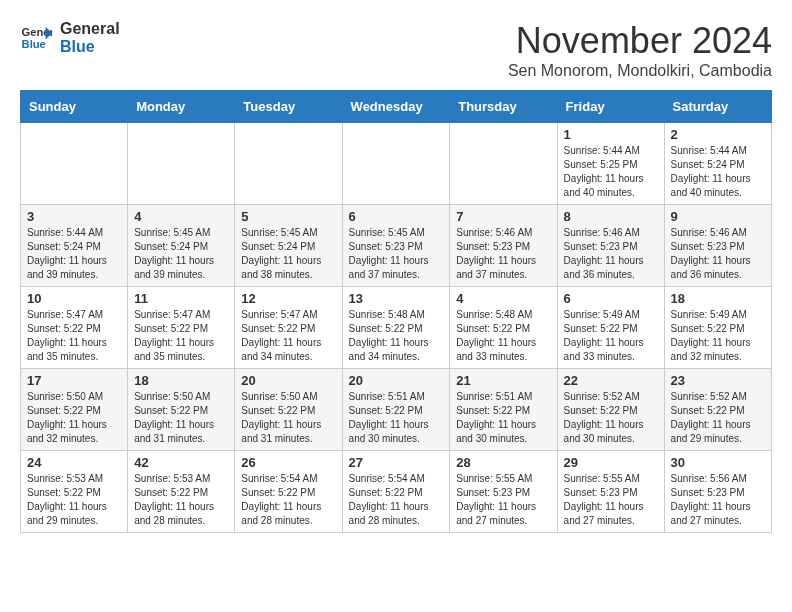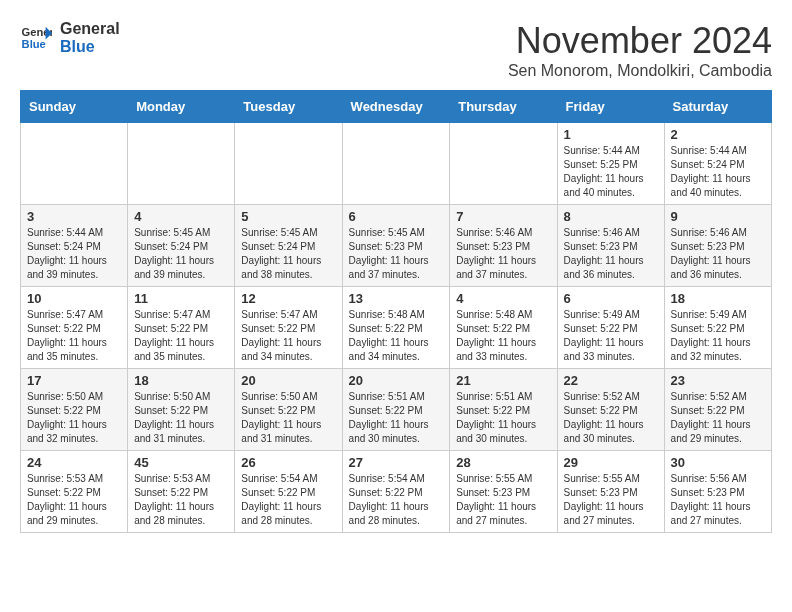--- a/index.html
+++ b/index.html
@@ -265,21 +265,21 @@
         </td>
       </tr>
       <tr>
         <td>
           <span class="day-number">24</span>
           <div class="day-info" style="white-space: pre-line;">Sunrise: 5:53 AM
 Sunset: 5:22 PM
 Daylight: 11 hours and 29 minutes.</div>
         </td>
         <td>
-          <span class="day-number">45</span>
+          <span class="day-number">42</span>
           <div class="day-info" style="white-space: pre-line;">Sunrise: 5:53 AM
 Sunset: 5:22 PM
 Daylight: 11 hours and 28 minutes.</div>
         </td>
         <td>
           <span class="day-number">26</span>
           <div class="day-info" style="white-space: pre-line;">Sunrise: 5:54 AM
 Sunset: 5:22 PM
 Daylight: 11 hours and 28 minutes.</div>
         </td>

